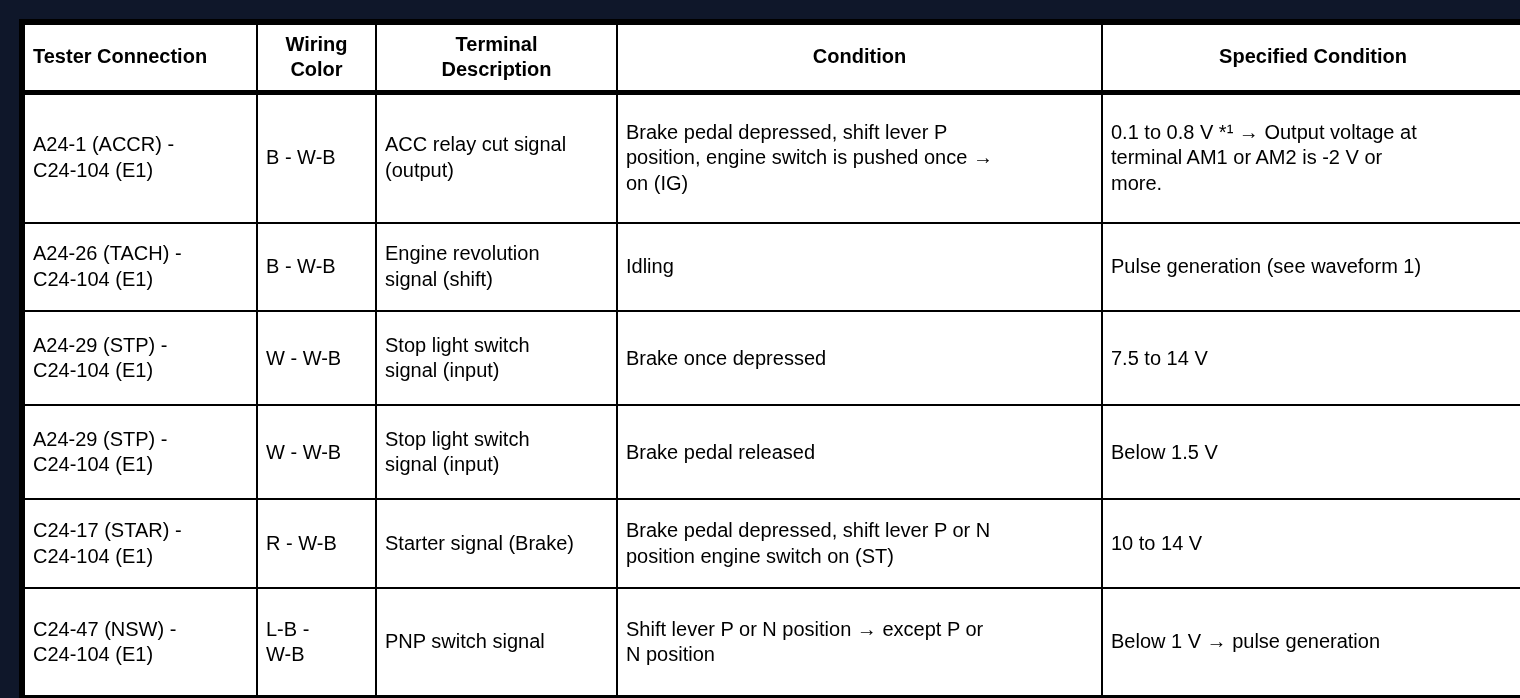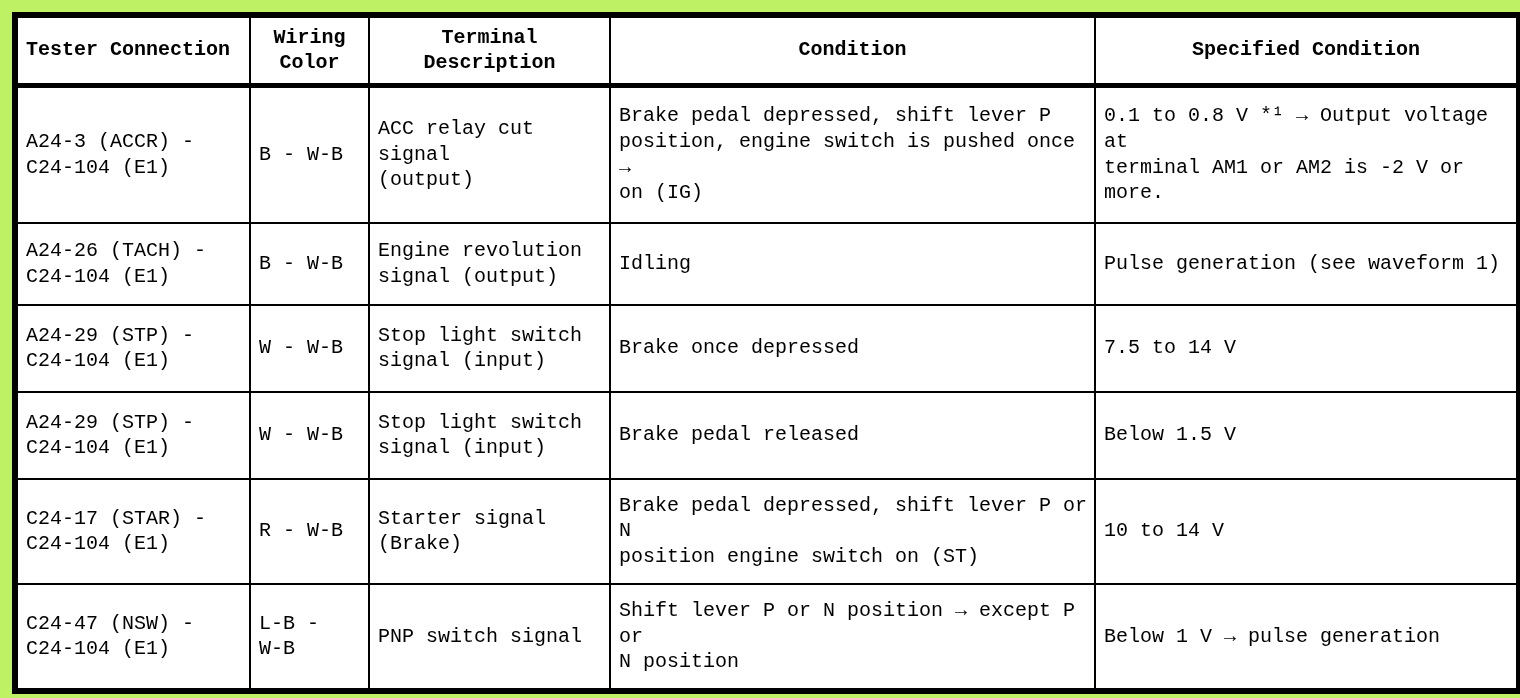--- a/index.html
+++ b/index.html
@@ -4,23 +4,22 @@
 <style>
   * { margin: 0; padding: 0; box-sizing: border-box; }
   html, body {
     background: #ffffff;
     font-family: "Liberation Sans", "DejaVu Sans", sans-serif;
     color: #000000;
   }
   .page {
     width: 1520px;
     height: 698px;
-    background: #bef264;
-    padding: 12px;
-    font-family: Liberation Mono, monospace;
+    background: #0f172a;
+    padding: 19px;
   }
   table.spec-table {
     border-collapse: collapse;
     table-layout: fixed;
     width: 1504px;
     height: 682px;
     background: #ffffff;
   }
   table.spec-table th,
   table.spec-table td {
@@ -71,38 +70,38 @@
         <th>Wiring
 Color</th>
         <th>Terminal
 Description</th>
         <th>Condition</th>
         <th>Specified Condition</th>
       </tr>
     </thead>
     <tbody>
       <tr style="height:100px">
-        <td>A24-3 (ACCR) -
+        <td>A24-1 (ACCR) -
 C24-104 (E1)</td>
         <td>B - W-B</td>
         <td>ACC relay cut signal
 (output)</td>
         <td>Brake pedal depressed, shift lever P
 position, engine switch is pushed once →
 on (IG)</td>
         <td>0.1 to 0.8 V *¹ → Output voltage at
 terminal AM1 or AM2 is -2 V or
 more.</td>
       </tr>
       <tr style="height:68px">
         <td>A24-26 (TACH) -
 C24-104 (E1)</td>
         <td>B - W-B</td>
         <td>Engine revolution
-signal (output)</td>
+signal (shift)</td>
         <td>Idling</td>
         <td>Pulse generation (see waveform 1)</td>
       </tr>
       <tr style="height:72px">
         <td>A24-29 (STP) -
 C24-104 (E1)</td>
         <td>W - W-B</td>
         <td>Stop light switch
 signal (input)</td>
         <td>Brake once depressed</td>

